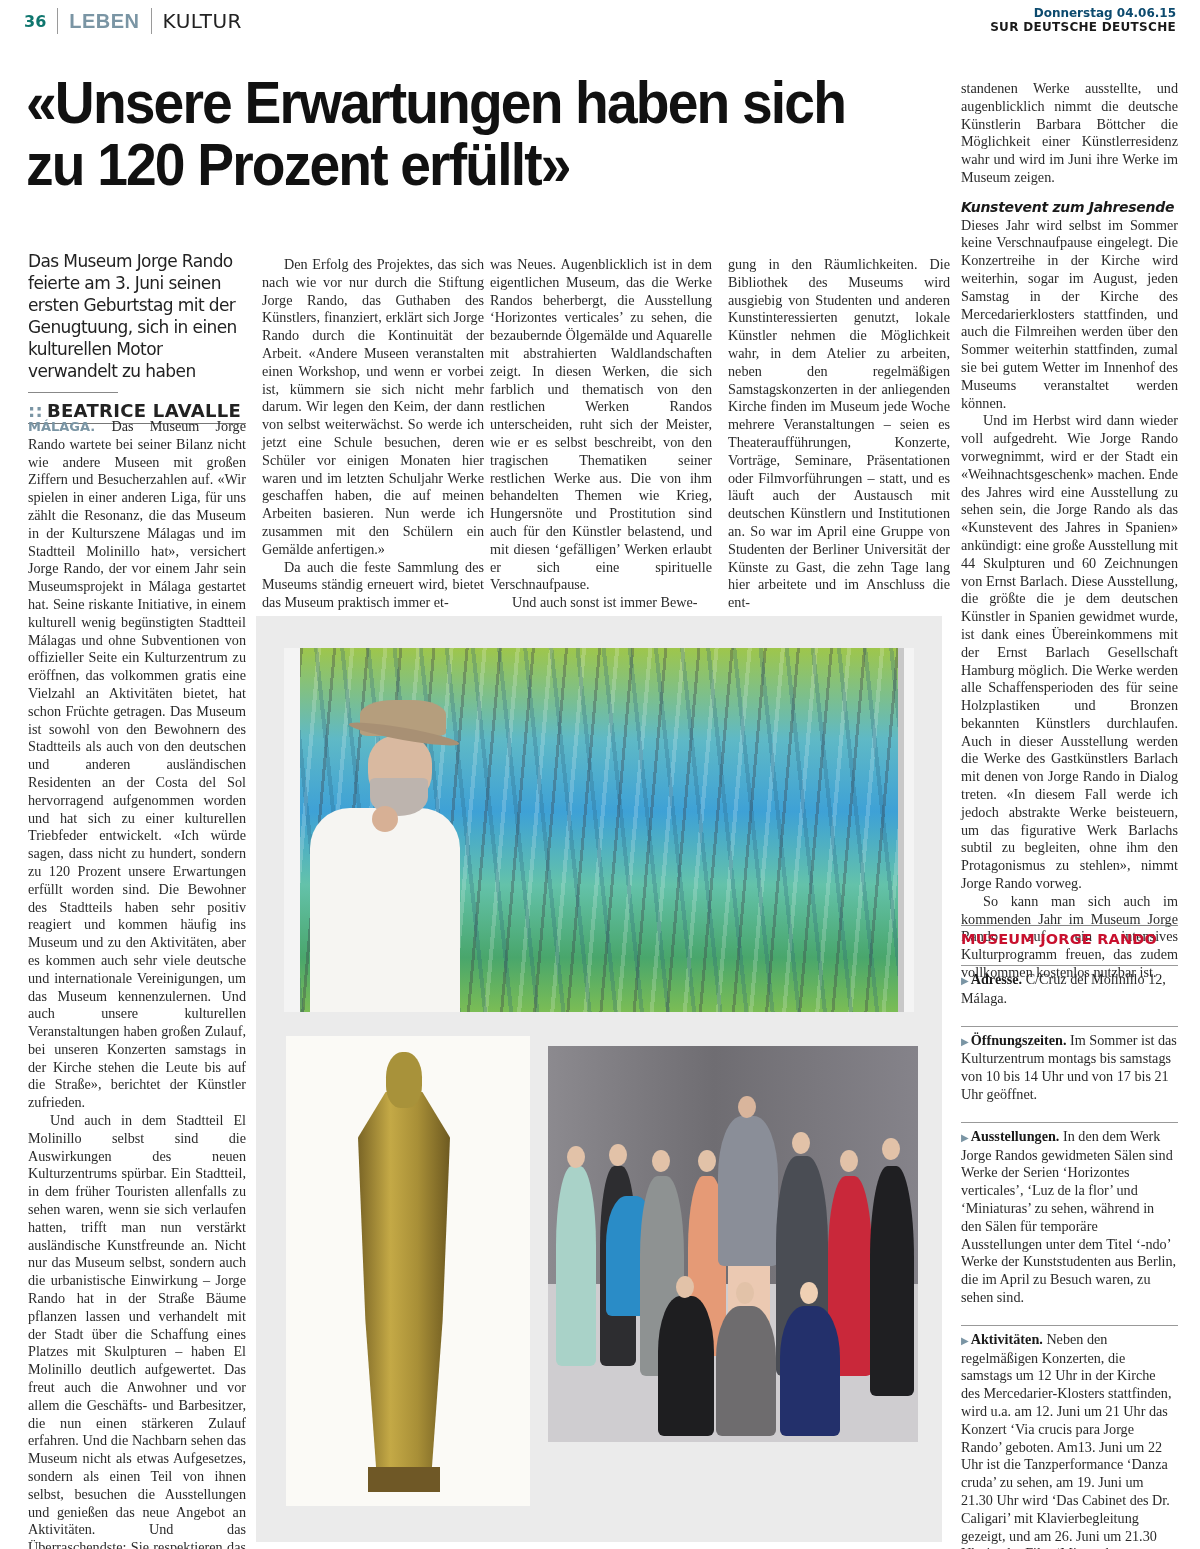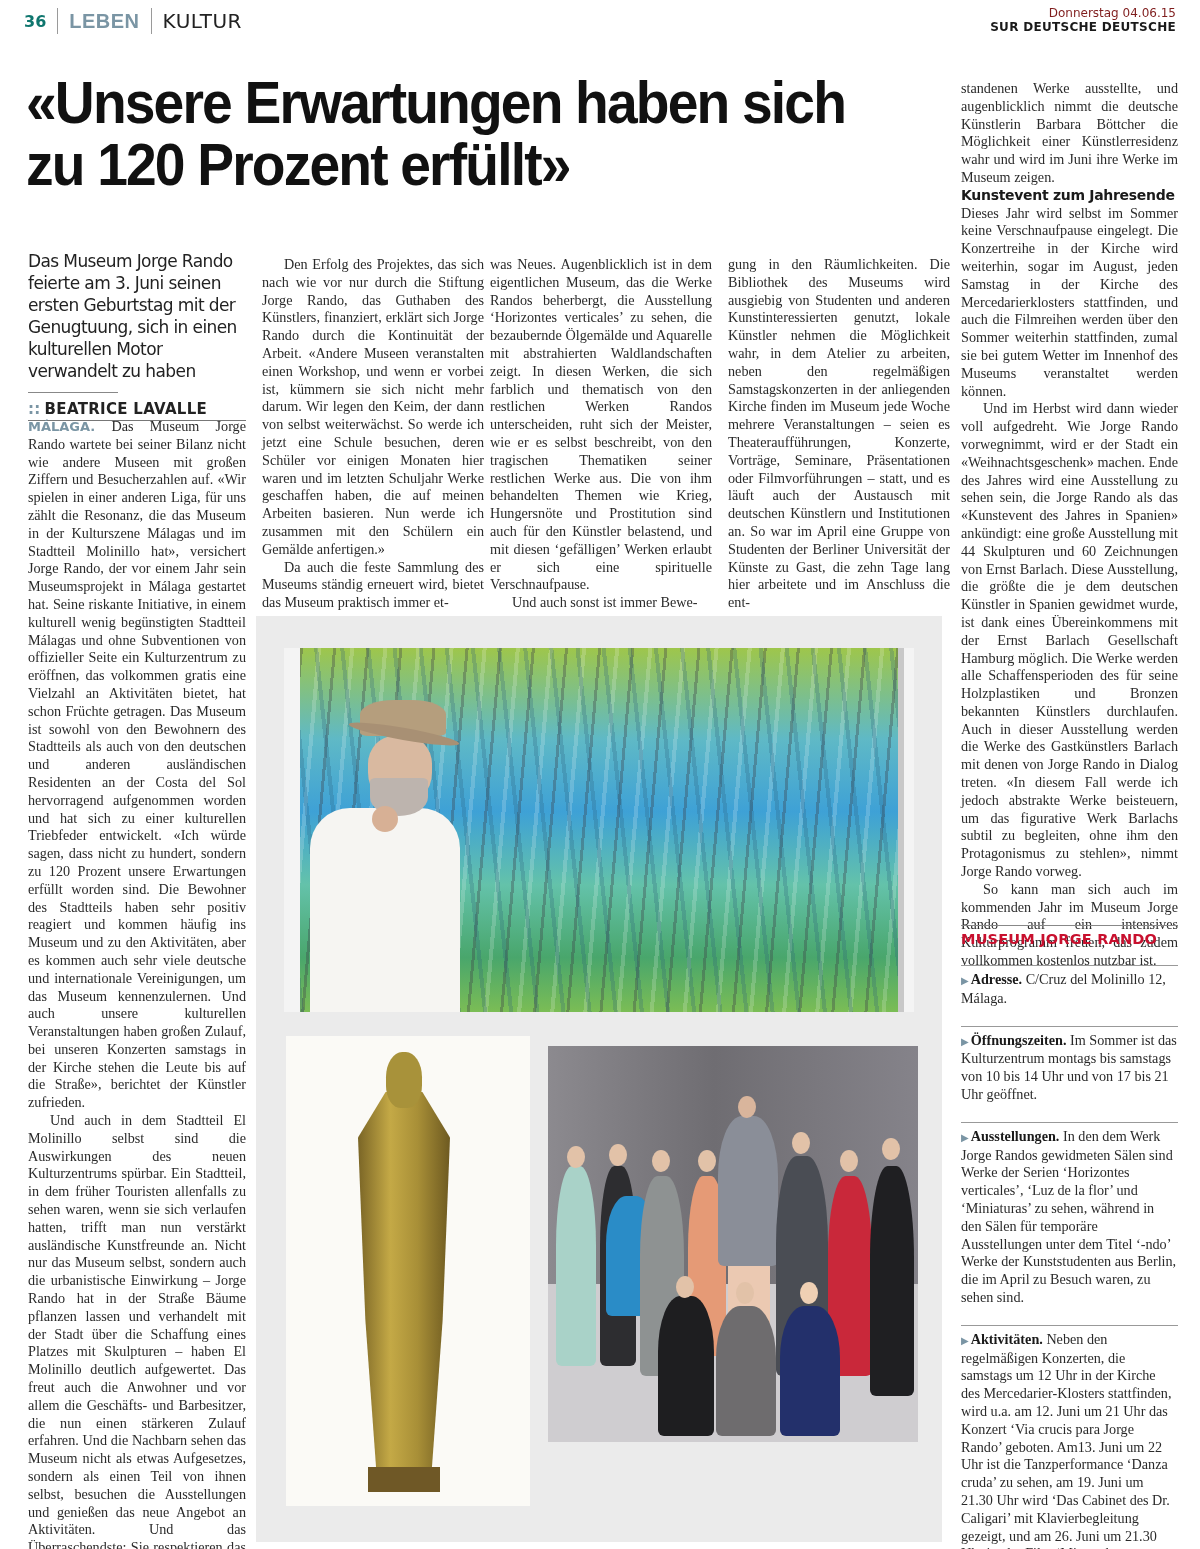--- a/index.html
+++ b/index.html
@@ -6,46 +6,46 @@
   html, body { width: 1200px; height: 1549px; background: #ffffff; overflow: hidden; }
   body { position: relative; font-family: "DejaVu Serif", serif; color: #2a2a2a; }
 
   
   .topbar { position: absolute; left: 24px; top: 6px; height: 30px; display: flex; align-items: center; }
   .page-num { font-family: "DejaVu Sans", sans-serif; font-weight: bold; font-size: 16px; color: #0f766e; }
   .vsep { width: 1px; height: 26px; background: #9a9a9a; margin: 0 11px; }
   .section { font-family: Liberation Sans, sans-serif; font-weight: bold; font-size: 20px; color: #7a95a4; letter-spacing: 0.5px; }
   .subsection { font-family: "DejaVu Sans", sans-serif; font-weight: normal; font-size: 20px; color: #222; letter-spacing: 0.5px; }
   .topright { position: absolute; right: 24px; top: 6px; text-align: right; font-family: "DejaVu Sans", sans-serif; }
-  .topright .date { font-size: 12px; color: #7f1d1d; line-height: 14px; }
+  .topright .date { font-size: 12px; color: #0c4a6e; line-height: 14px; font-weight: bold; }
   .topright .edition { font-size: 12px; font-weight: bold; color: #1a1a1a; line-height: 14px; letter-spacing: 0.3px; }
 
   
   .headline { position: absolute; left: 26px; top: 72px; width: 910px; font-family: "Liberation Sans", "DejaVu Sans", sans-serif; font-weight: bold; font-size: 60px; line-height: 62px; color: #111; letter-spacing: -2px; transform: scaleX(0.92); transform-origin: left top; }
 
   
   .deck { position: absolute; left: 28px; top: 250px; width: 218px; font-family: "DejaVu Sans", sans-serif; font-size: 17px; line-height: 22px; color: #222; letter-spacing: -0.6px; }
   .deck-rule { position: absolute; left: 28px; top: 392px; width: 90px; height: 1px; background: #888; }
 
-  .byline { position: absolute; left: 28px; top: 400px; width: 218px; border-bottom: 1px solid #777; font-family: "DejaVu Sans", sans-serif; font-weight: bold; font-size: 15px; color: #222; padding-bottom: 2px; letter-spacing: 0.3px; }
+  .byline { position: absolute; left: 28px; top: 400px; width: 218px; border-bottom: 1px solid #777; font-family: "DejaVu Sans", sans-serif; font-weight: bold; font-size: 18px; color: #222; padding-bottom: 2px; letter-spacing: 0.3px; }
   .byline .colons { color: #7a95a4; margin-right: 4px; }
 
   
   .col { position: absolute; font-family: "Liberation Serif", "DejaVu Serif", serif; font-size: 14.2px; line-height: 17.8px; color: #2a2a2a; text-align: justify; hyphens: manual; }
   .col p { margin: 0; }
   .col p.indent { text-indent: 22px; }
   .dateline { font-family: "DejaVu Sans", sans-serif; font-weight: bold; color: #7a95a4; font-size: 13px; }
 
   .col1 { left: 28px; top: 418px; width: 218px; }
   .col2 { left: 262px; top: 256px; width: 222px; }
   .col3 { left: 490px; top: 256px; width: 222px; }
   .col4 { left: 728px; top: 256px; width: 222px; }
   .col5 { left: 961px; top: 80px; width: 217px; }
 
-  .subhead { font-family: "DejaVu Sans", sans-serif; font-weight: bold; font-size: 14px; color: #1a1a1a; letter-spacing: -0.3px; }
+  .subhead { font-family: "DejaVu Sans", sans-serif; font-weight: bold; font-size: 14px; color: #1a1a1a; margin-top: 12px; letter-spacing: -0.3px; font-style: italic; }
 
   
   .photo-panel { position: absolute; left: 256px; top: 616px; width: 686px; height: 926px; background: #ebebeb; }
   .photo-main { position: absolute; left: 28px; top: 32px; width: 630px; height: 364px; background: #f4f4f4; overflow: hidden; }
   .painting { position: absolute; left: 16px; top: 0; width: 604px; height: 364px; background: linear-gradient(180deg, #9ec64b 0%, #5fb9c6 25%, #3ea1d6 45%, #64c2aa 65%, #49a66c 85%, #7bbd55 100%); overflow: hidden; }
   .painting::before { content: ""; position: absolute; inset: 0; background: repeating-linear-gradient(95deg, rgba(60,60,70,0.35) 0 3px, transparent 3px 17px, rgba(255,255,255,0.18) 17px 21px, transparent 21px 33px); }
   .painting::after { content: ""; position: absolute; inset: 0; background: repeating-linear-gradient(84deg, rgba(40,90,120,0.25) 0 4px, transparent 4px 26px); }
   .frame-edge { position: absolute; right: 10px; top: 0; width: 6px; height: 364px; background: #c8c8c8; }
   .artist { position: absolute; left: 18px; top: 40px; width: 170px; height: 324px; }
   .artist .hat { position: absolute; left: 58px; top: 12px; width: 86px; height: 36px; background: #b59e7d; border-radius: 40% 40% 10% 10%; }

